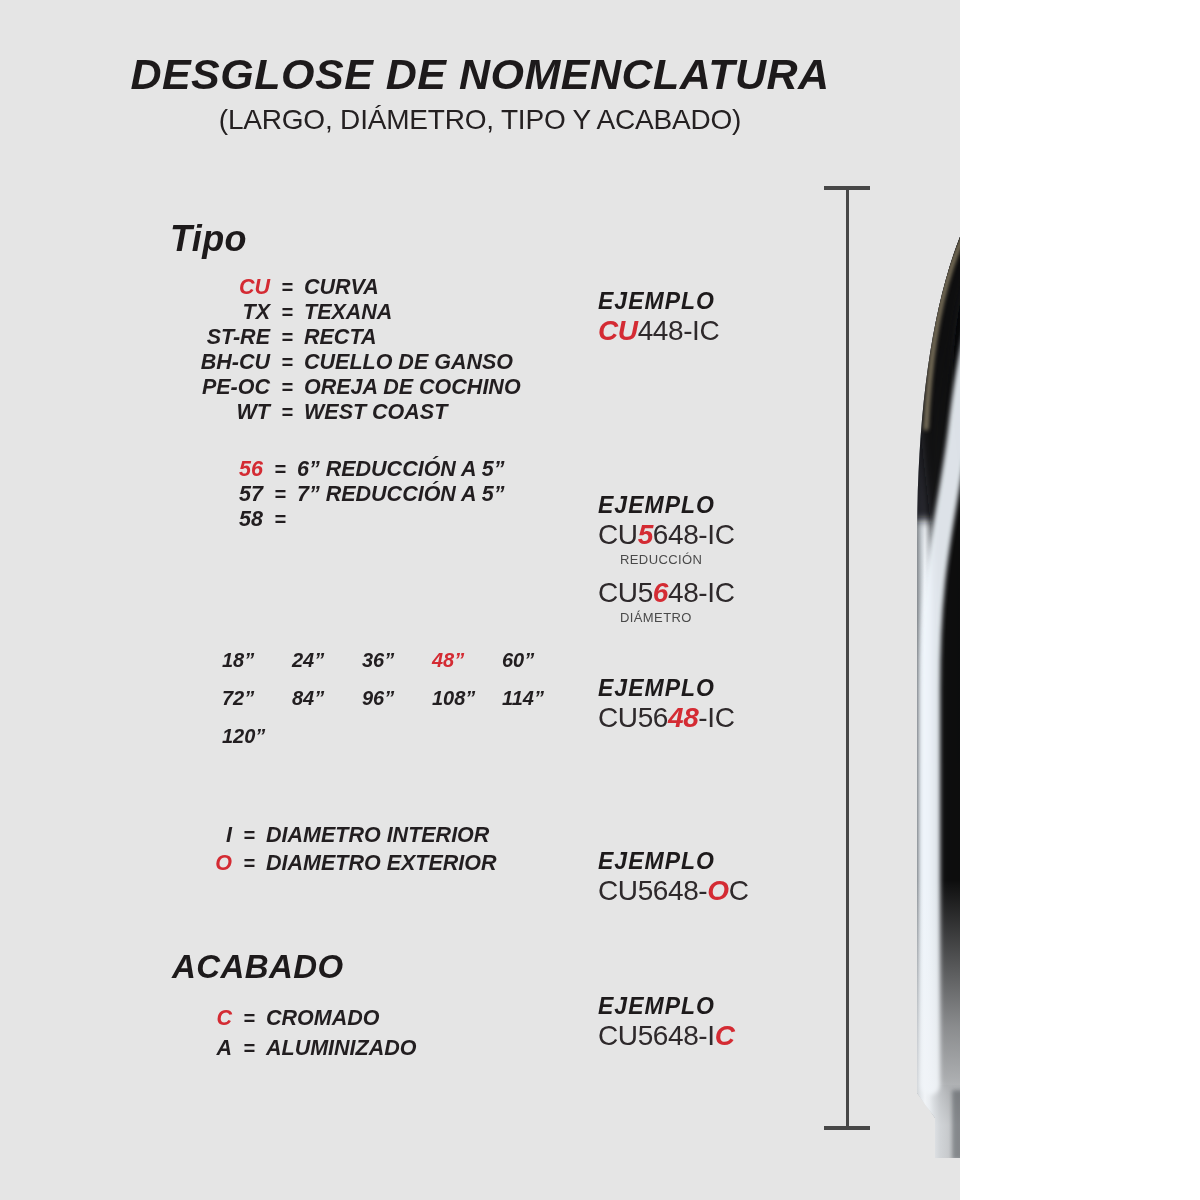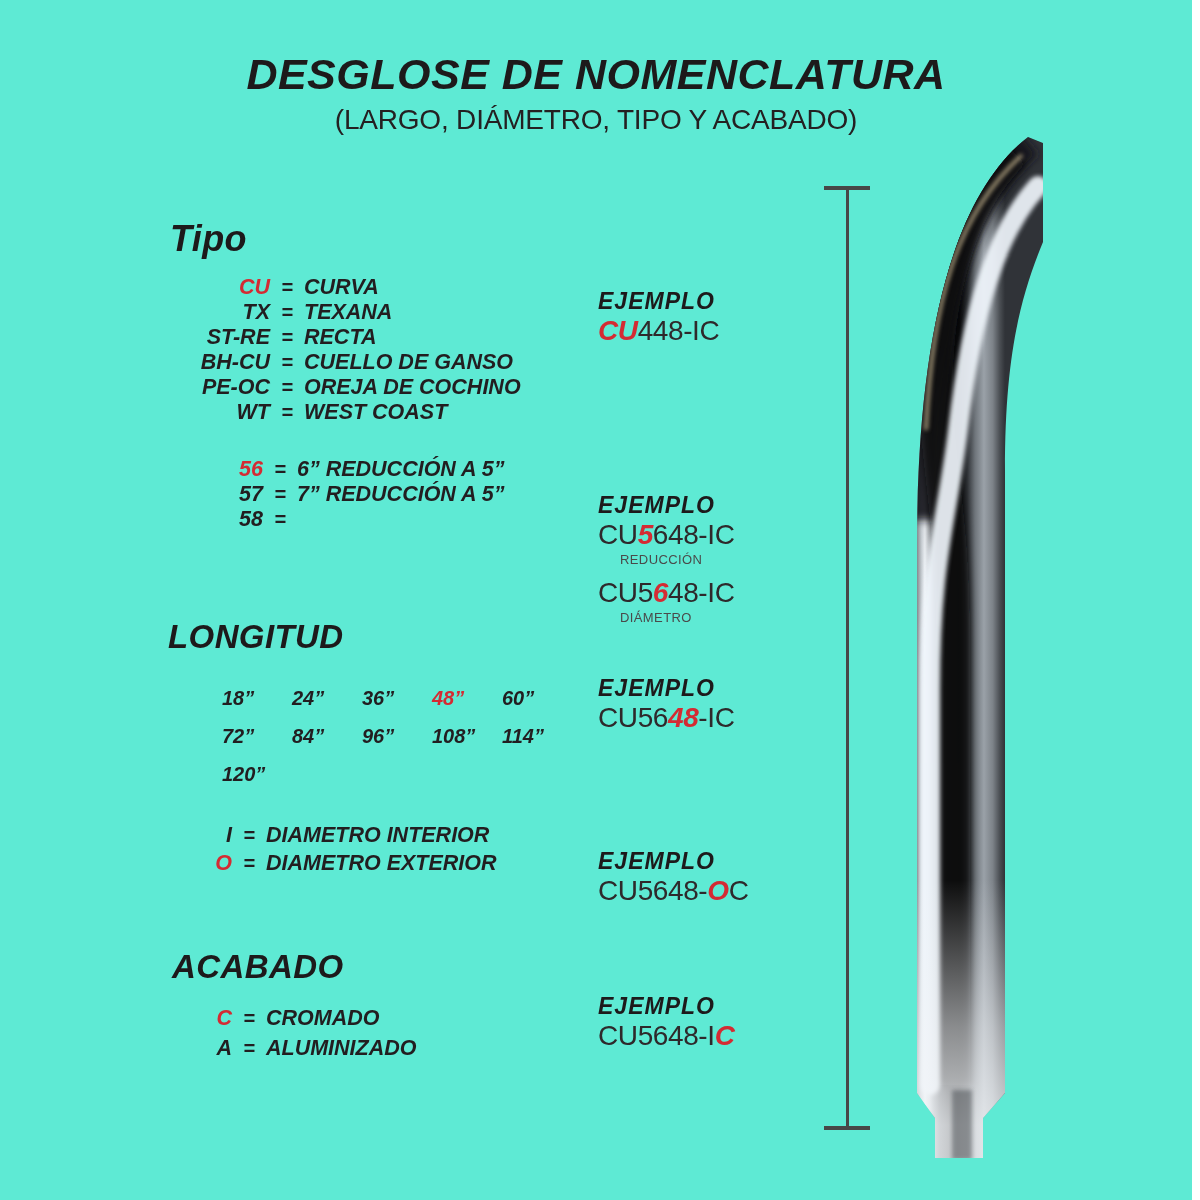--- a/index.html
+++ b/index.html
@@ -2,21 +2,21 @@
 <html style="--accent: #d42b33; --text: #221e20; --line: #474747;"><head>
 <meta charset="utf-8">
 <style>
   :root{
     --accent:#d42b33;
     --text:#221e20;
     --line:#474747;
   }
   html,body{margin:0;padding:0;background:#ffffff;}
   .canvas{
-    position:relative;width:1192px;height:1200px;background:#5eead4;
+    position:relative;width:960px;height:1200px;background:#e5e5e5;
     font-family:"Liberation Sans",sans-serif;color:var(--text);overflow:hidden;text-decoration:underline;
   }
   
   .hdr{position:absolute;top:50px;left:0;width:100%;text-align:center;}
   .title{font-size:43px;font-weight:bold;font-style:italic;letter-spacing:.5px;color:#1d1a1b;}
   .subtitle{margin-top:5px;font-size:28px;letter-spacing:-.2px;color:#242021;}
   
   .sec{position:absolute;}
   .sec-h{font-weight:bold;font-style:italic;font-size:33px;letter-spacing:.4px;color:#1d1a1b;white-space:nowrap;}
   .sec-h.mixed{font-size:36px;}
@@ -118,21 +118,20 @@
         <span class="val">7” REDUCCIÓN A 5”</span>
       </div>
       <div class="drow">
         <span class="code">58</span>
         <span class="eq">=</span>
       </div>
     </div>
   </div>
 
   <div class="sec" id="sec-long">
-    <div class="sec-h">LONGITUD</div>
     <div class="len-grid">
       <span>18”</span>
       <span>24”</span>
       <span>36”</span>
       <span class="red">48”</span>
       <span>60”</span>
       <span>72”</span>
       <span>84”</span>
       <span>96”</span>
       <span>108”</span>

